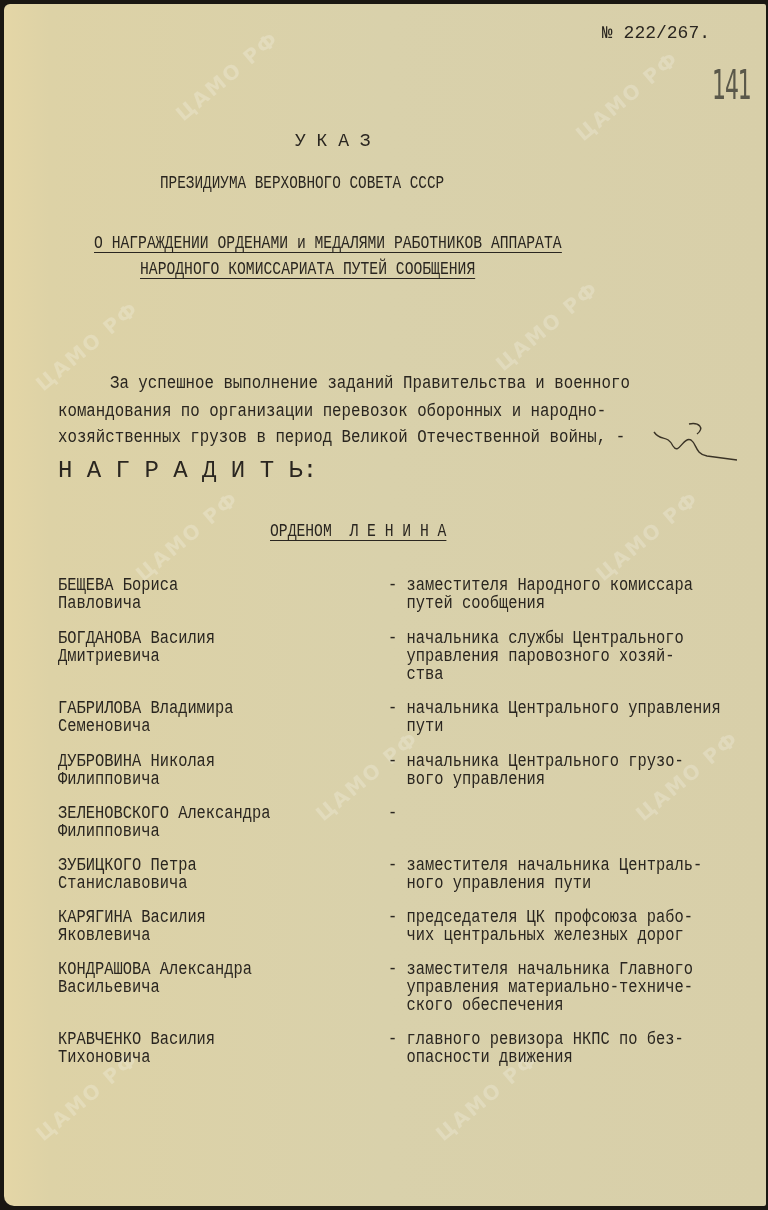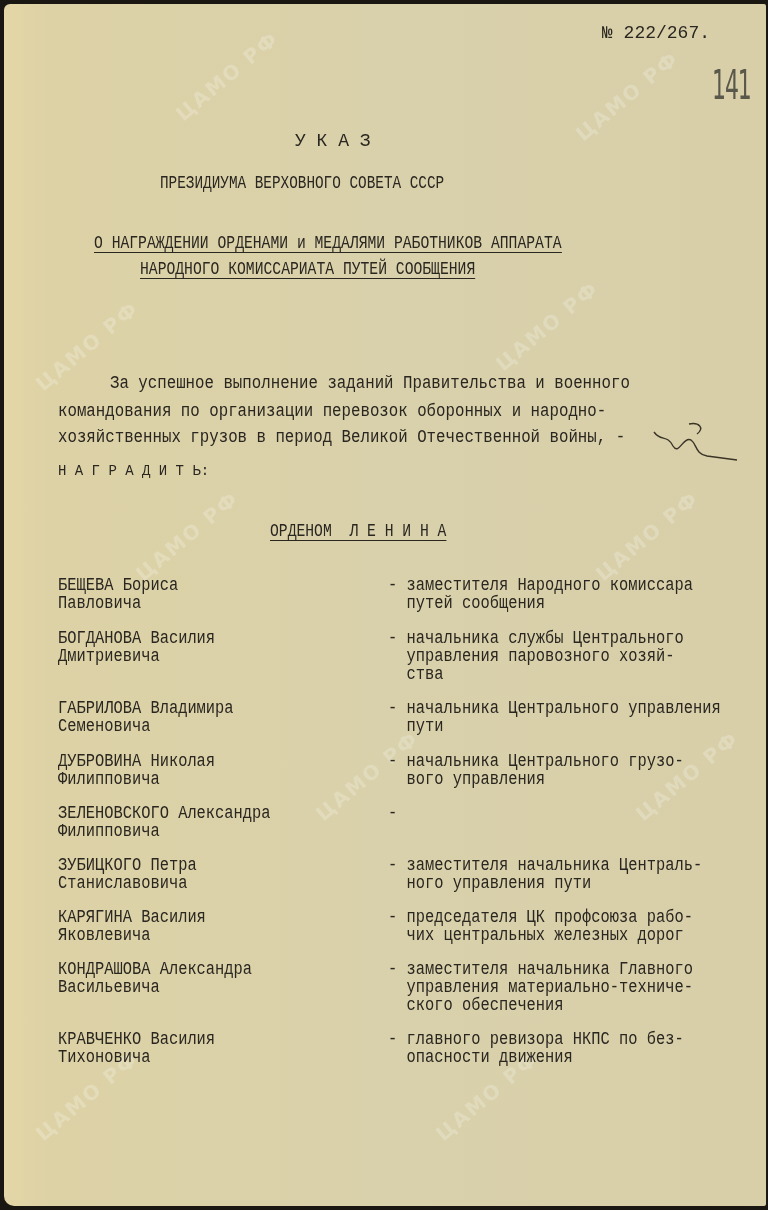--- a/index.html
+++ b/index.html
@@ -56,21 +56,21 @@
 
   <div class="txt cond" style="left:106px;top:370px;transform:scaleX(0.9);">За успешное выполнение заданий Правительства и военного</div>
   <div class="txt cond" style="left:54px;top:398px;transform:scaleX(0.9);">командования по организации перевозок оборонных и народно-</div>
   <div class="txt cond" style="left:54px;top:424px;transform:scaleX(0.9);">хозяйственных грузов в период Великой Отечественной войны, -</div>
 
   <svg class="squiggle" width="95" height="50">
     <path d="M5 18 C12 28, 18 20, 24 32 C30 42, 34 22, 42 26 C48 30, 46 40, 58 42 L88 46" stroke="#3a3326" stroke-width="1.4" fill="none"></path>
     <path d="M40 10 C50 8, 56 14, 48 20" stroke="#3a3326" stroke-width="1.4" fill="none"></path>
   </svg>
 
-  <div class="txt" style="left:54px;top:458px;font-size:14px;">Н А Г Р А Д И Т Ь:</div>
+  <div class="txt" style="left:54px;top:458px;font-size:24px;">Н А Г Р А Д И Т Ь:</div>
 
   <div class="txt cond ul" style="left:266px;top:518px;transform:scaleX(0.84);"><span>ОРДЕНОМ</span>  <span>Л Е Н И Н А</span></div>
 
   <div>
     <div class="row" style="top:572px;">
       <div class="txt cond" style="left:54px;top:0;transform:scaleX(0.88);">БЕЩЕВА Бориса</div>
       <div class="txt cond" style="left:54px;top:18px;transform:scaleX(0.88);">Павловича</div>
       <div class="txt cond" style="left:384px;top:0;transform:scaleX(0.88);">- заместителя Народного комиссара</div>
       <div class="txt cond" style="left:384px;top:18px;transform:scaleX(0.88);">  путей сообщения</div>
     </div>

